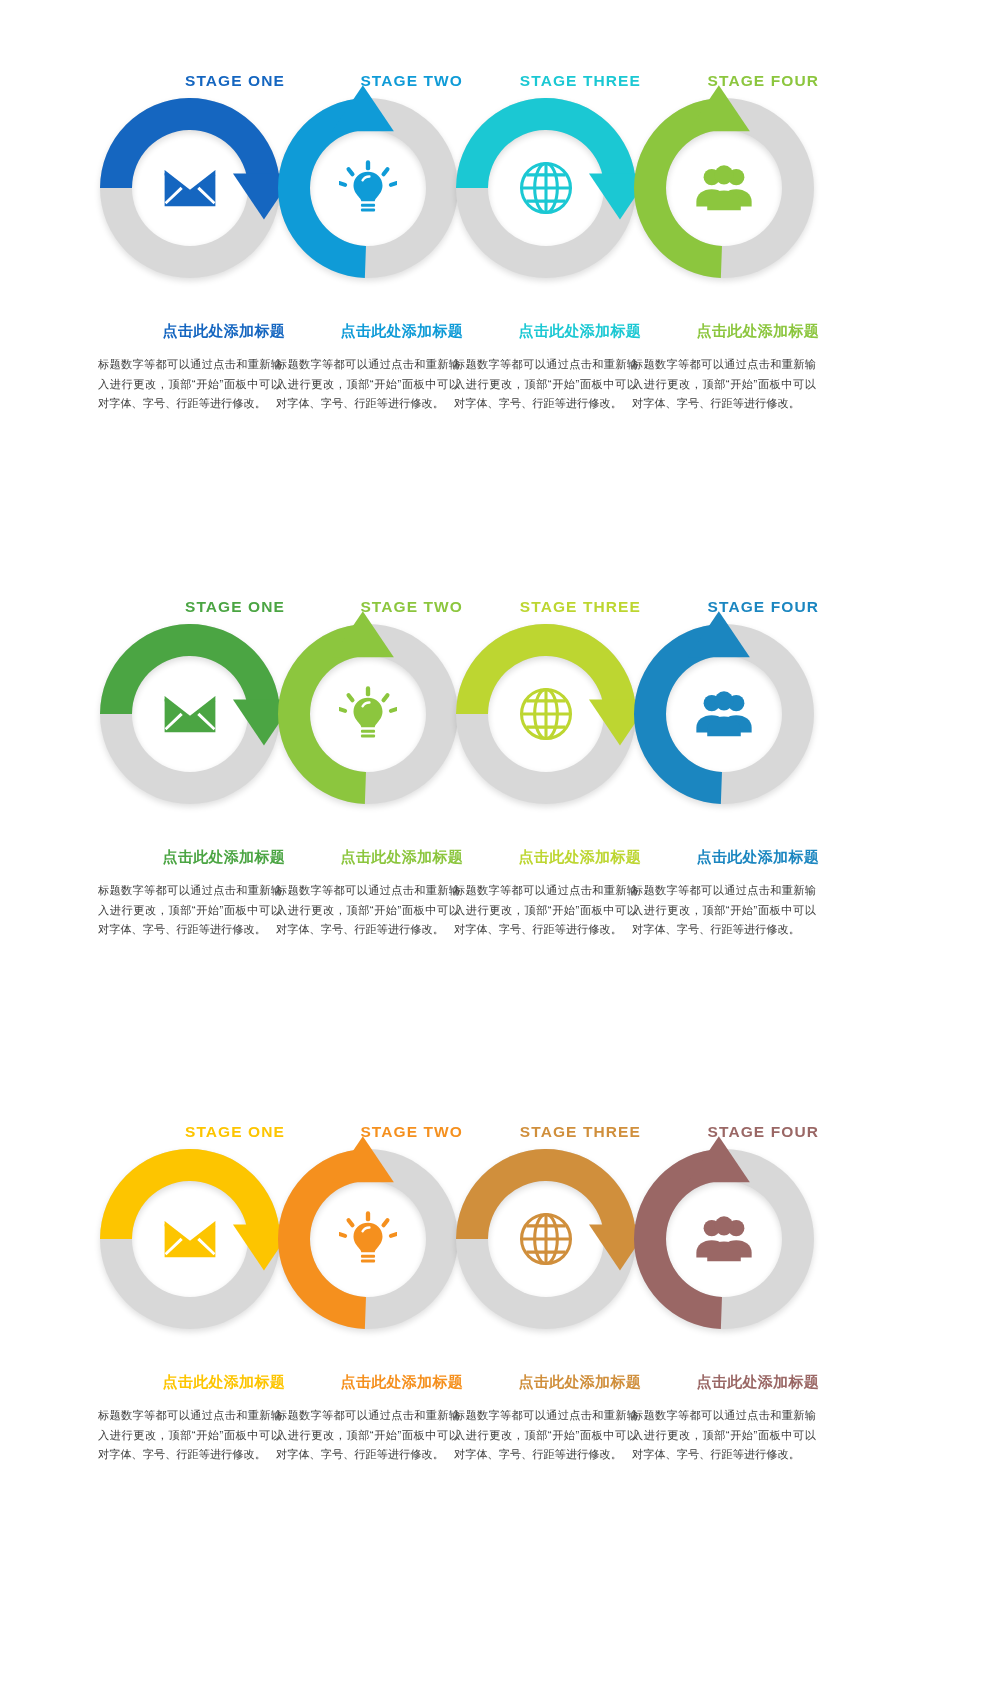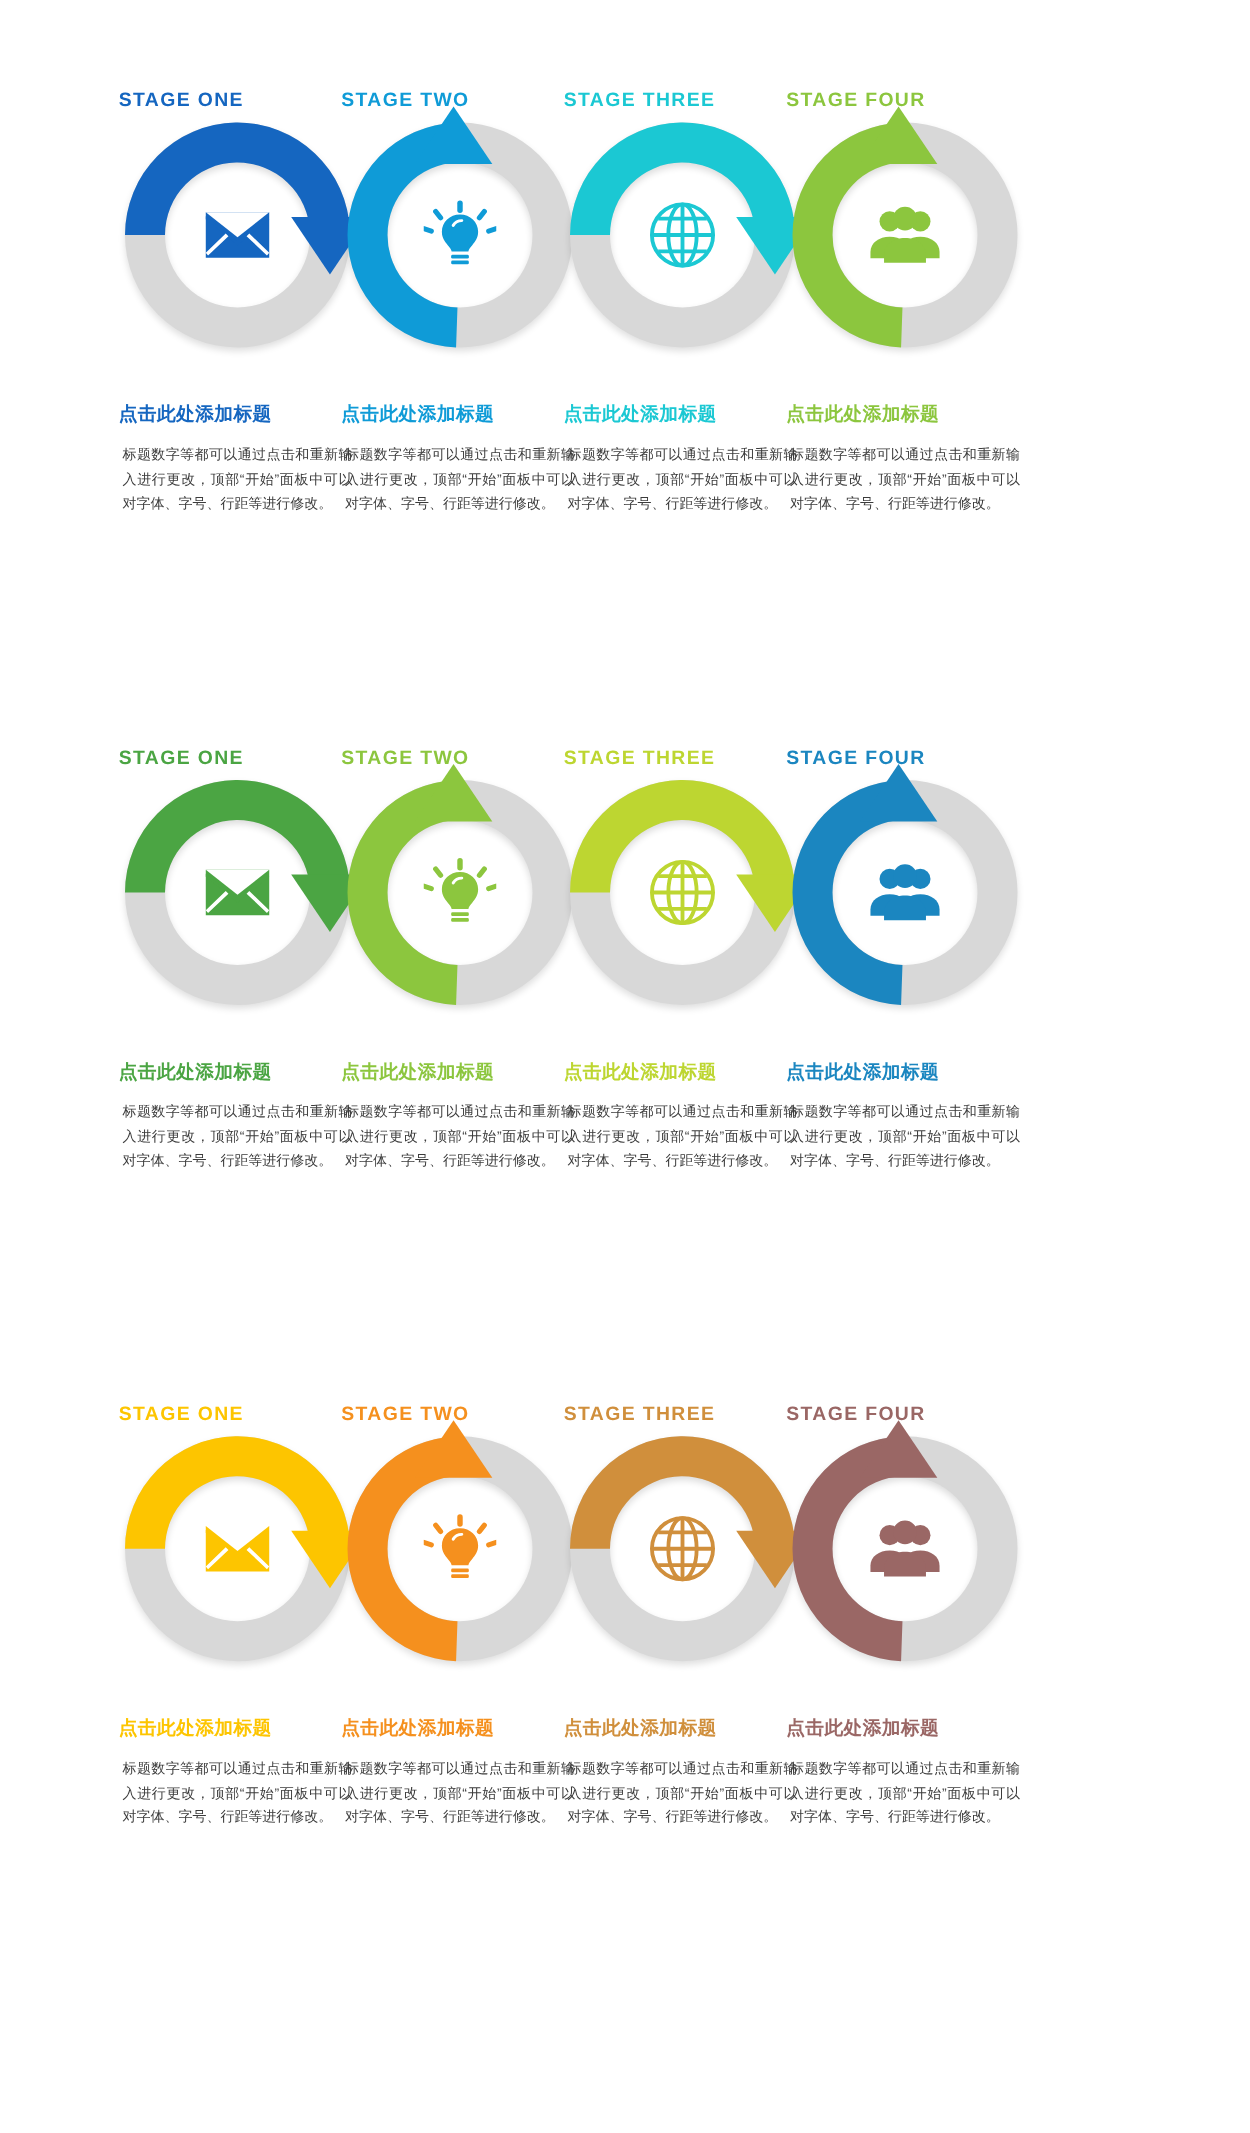--- a/index.html
+++ b/index.html
@@ -11,21 +11,21 @@
   .page{position:relative;width:1000px;height:1706px;}
 
   .row{position:absolute;left:0;width:1000px;height:470px;}
 
   
   .stage{
     position:absolute;top:0;width:190px;height:470px;
   }
   .stage-label{
     position:absolute;top:12px;left:0;width:190px;
-    text-align:left;
+    text-align:right;
     font-size:15.5px;font-weight:bold;letter-spacing:1.1px;
   }
 
   
   .circle-wrap{
     position:absolute;top:38px;left:5px;width:180px;height:180px;
   }
   .ring{
     position:absolute;inset:0;border-radius:50%;
     background:#d8d8d8;
@@ -47,21 +47,21 @@
     position:absolute;top:28px;left:-30px;width:260px;height:210px;
     pointer-events:none;
   }
   .arc svg{width:260px;height:210px;display:block;overflow:visible;}
 
   
   .txt{
     position:absolute;top:262px;left:0;width:190px;
   }
   .txt-title{
-    font-size:15px;font-weight:bold;text-align:left;
+    font-size:15px;font-weight:bold;text-align:right;
     letter-spacing:0.3px;margin:0 0 14px 0;
   }
   .txt-body{
     font-size:11.2px;line-height:1.75;color:#3b3b3b;
     text-align:justify;margin:0;padding:0 3px;
   }
 
   .z-base{z-index:1}
   .z-arc{z-index:3}
   .z-icon{z-index:4}

